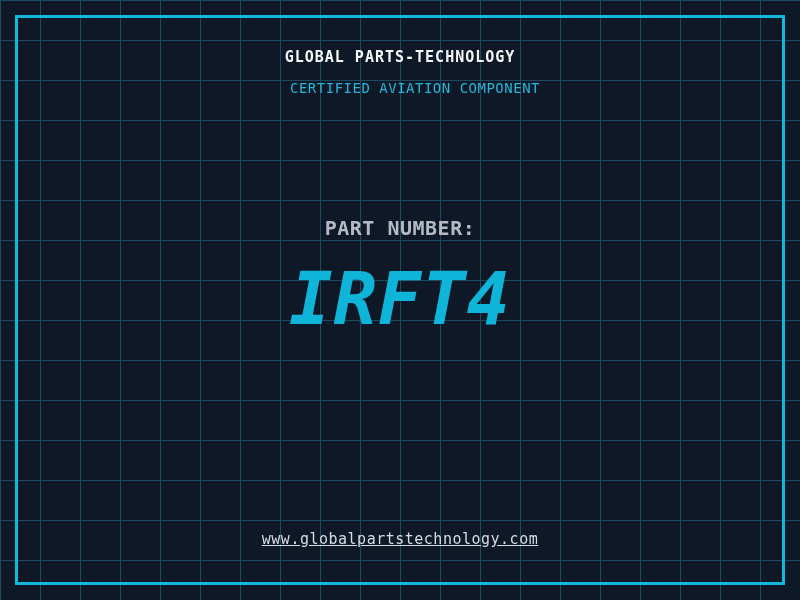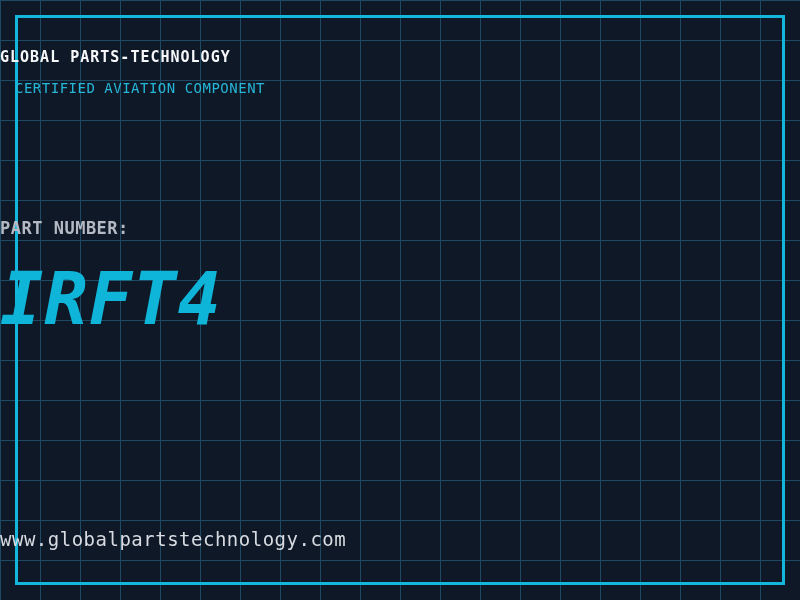--- a/index.html
+++ b/index.html
@@ -28,21 +28,21 @@
     left: 15px;
     top: 15px;
     width: 770px;
     height: 570px;
     border: 3px solid var(--frame);
   }
   .centered {
     position: absolute;
     left: 0;
     width: 800px;
-    text-align: left;
+    text-align: center;
     white-space: pre;
   }
   .company-name {
     top: 46px;
     line-height: 22px;
     font-size: 15px;
     font-weight: 700;
     letter-spacing: 1px;
     color: var(--title);
   }
@@ -50,40 +50,41 @@
     top: 78px;
     line-height: 20px;
     font-size: 14px;
     letter-spacing: 0.5px;
     color: var(--tagline);
     margin-left: 15px;
   }
   .part-label {
     top: 218px;
     line-height: 20px;
-    font-size: 17px;
+    font-size: 20px;
     font-weight: 700;
     letter-spacing: 0.5px;
     color: var(--label);
   }
   .part-number {
     top: 258px;
     line-height: 82px;
     font-size: 72px;
     font-weight: 700;
     letter-spacing: 1px;
     color: var(--partnum);
     font-style: italic;
   }
   .website {
     top: 529px;
     line-height: 20px;
-    font-size: 19px;
+    font-size: 15px;
     letter-spacing: 0.5px;
     color: var(--url);
+    text-decoration: underline;
   }
 </style>
 </head>
 <body>
 
 <div class="frame"></div>
 
 <div class="centered company-name">GLOBAL PARTS-TECHNOLOGY</div>
 
 <div class="centered tagline">CERTIFIED AVIATION COMPONENT</div>

